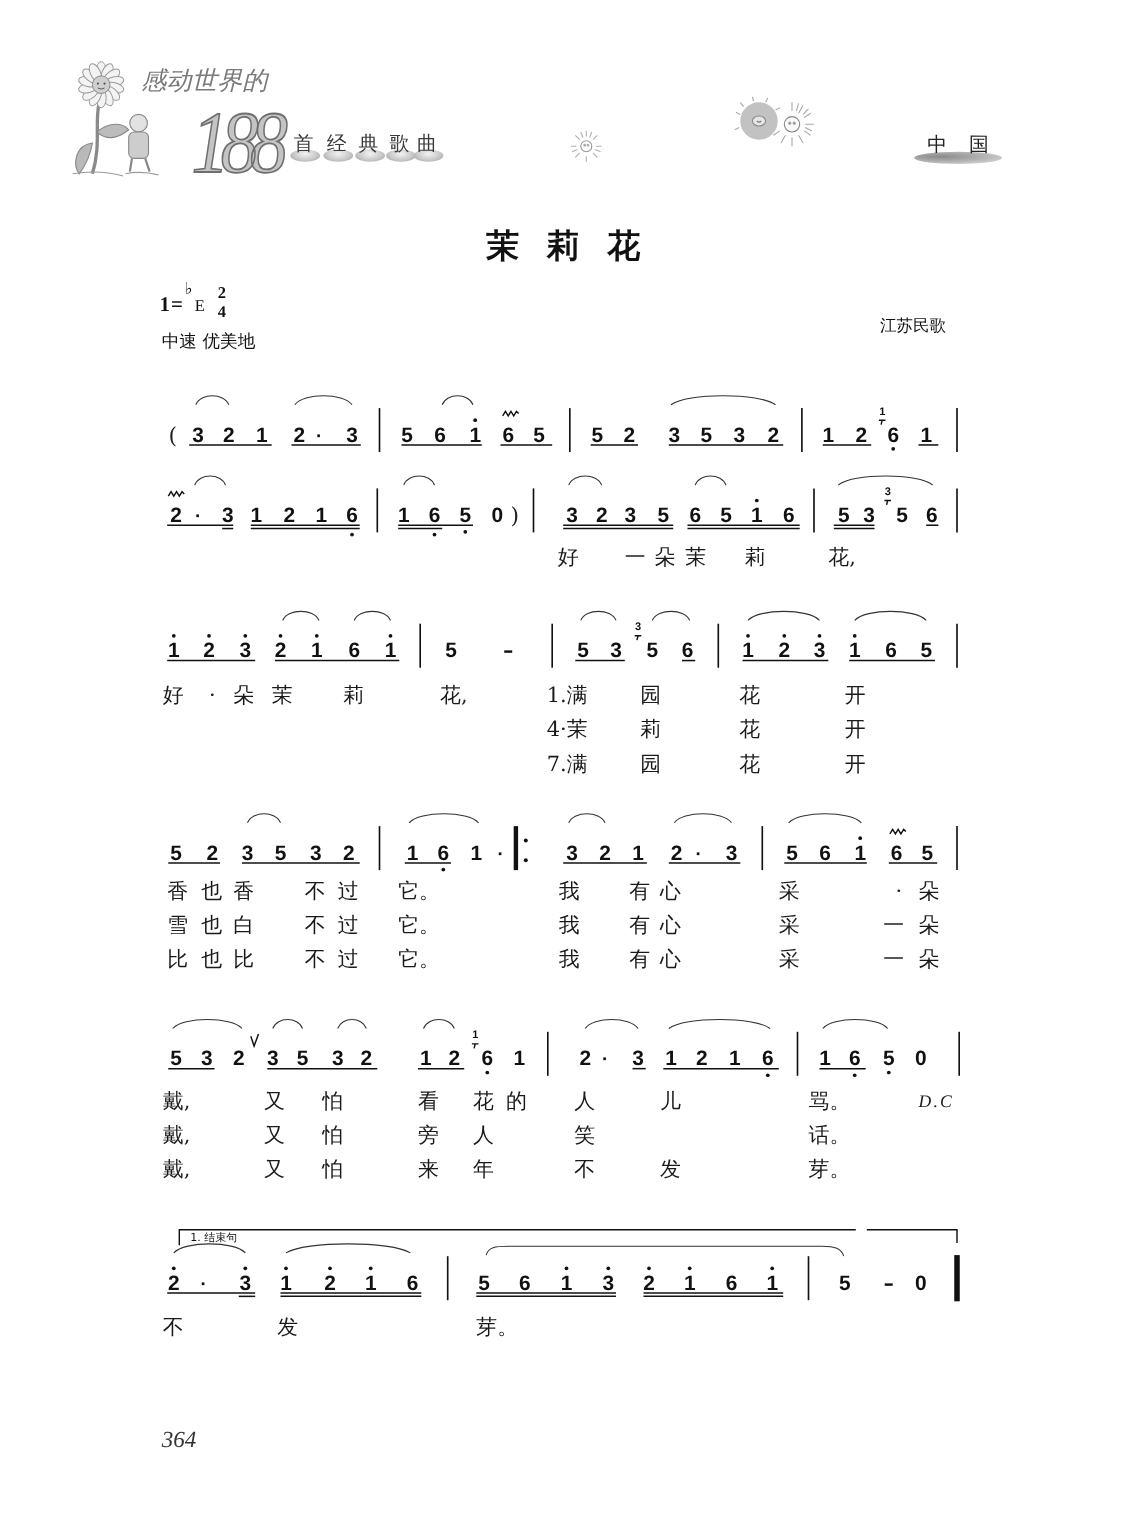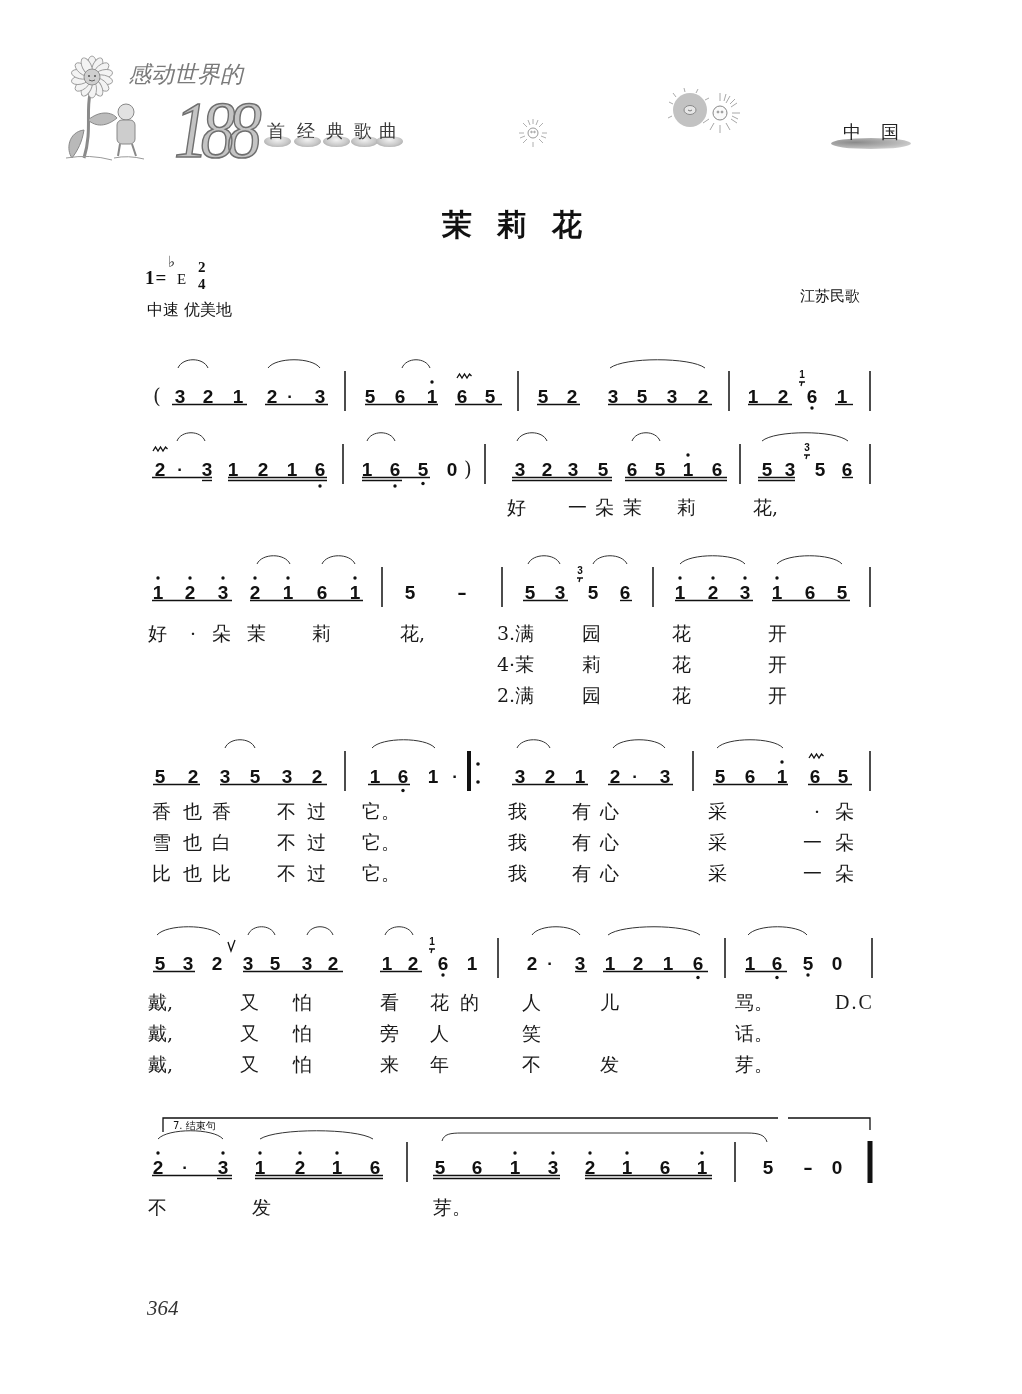--- a/index.html
+++ b/index.html
@@ -28,21 +28,21 @@
   .row-svg .beam{stroke:#111;stroke-width:1.4;}
   .row-svg .slur{fill:none;stroke:#333;stroke-width:1;}
   .row-svg .bar-line{stroke:#111;stroke-width:1.5;}
   .row-svg .orn{fill:none;stroke:#111;stroke-width:1.3;}
   .note{position:absolute;top:0;transform:translate(-50%,-50%);font:bold 19px "Liberation Sans",sans-serif;line-height:1;color:#111;white-space:nowrap;}
   .note.aug{font-size:17px;}
   .note.dash{transform:translate(-50%,-50%) scaleX(1.5);}
   .grace{position:absolute;top:-21px;transform:translate(-50%,-50%);font:bold 10px "Liberation Sans",sans-serif;line-height:1;}
   .mark{position:absolute;top:0;transform:translate(-50%,-52%);font:20px "DejaVu Serif",serif;line-height:1;color:#222;}
   .lyric{position:absolute;transform:translateY(-50%);font-size:19px;font-family:"DejaVu Serif",serif;line-height:1;white-space:nowrap;color:#1a1a1a;}
-  .lyric.it{font-family:"Liberation Serif",serif;letter-spacing:2px;font-size:20px;}
+  .lyric.it{font-family:"Liberation Serif",serif;font-style:italic;letter-spacing:2px;font-size:16px;}
   .volta-label{position:absolute;top:-46px;font-size:10px;line-height:1;white-space:nowrap;color:#111;}
 </style>
 </head>
 <body>
 
 <div class="hdr-art">
   <svg width="100" height="120" viewBox="0 0 100 120">
     <path d="M30,44 C26,62 32,82 24,108" fill="none" stroke="#8a8a8a" stroke-width="3"></path>
     <path d="M24,80 C8,82 6,100 12,108 C18,100 22,92 24,80 Z" fill="#b9b9b9" stroke="#888" stroke-width="1"></path>
     <path d="M28,70 C40,60 52,62 57,68 C46,77 36,77 28,70 Z" fill="#bcbcbc" stroke="#888" stroke-width="1"></path>
@@ -291,29 +291,29 @@
     <span class="note" style="left: 745px;">3</span>
     <span class="note" style="left: 777px;">1</span>
     <span class="note" style="left: 810px;">6</span>
     <span class="note" style="left: 842px;">5</span>
     <span class="lyric" style="left: 148px; top: 41px;">好</span>
     <span class="lyric" style="left: 190px; top: 41px;">·</span>
     <span class="lyric" style="left: 212px; top: 41px;">朵</span>
     <span class="lyric" style="left: 247px; top: 41px;">茉</span>
     <span class="lyric" style="left: 312px; top: 41px;">莉</span>
     <span class="lyric" style="left: 400px; top: 41px;">花,</span>
-    <span class="lyric" style="left: 497px; top: 41px;">3.满</span>
+    <span class="lyric" style="left: 497px; top: 41px;">1.满</span>
     <span class="lyric" style="left: 582px; top: 41px;">园</span>
     <span class="lyric" style="left: 672px; top: 41px;">花</span>
     <span class="lyric" style="left: 768px; top: 41px;">开</span>
     <span class="lyric" style="left: 497px; top: 72px;">4·茉</span>
     <span class="lyric" style="left: 582px; top: 72px;">莉</span>
     <span class="lyric" style="left: 672px; top: 72px;">花</span>
     <span class="lyric" style="left: 768px; top: 72px;">开</span>
-    <span class="lyric" style="left: 497px; top: 103px;">2.满</span>
+    <span class="lyric" style="left: 497px; top: 103px;">7.满</span>
     <span class="lyric" style="left: 582px; top: 103px;">园</span>
     <span class="lyric" style="left: 672px; top: 103px;">花</span>
     <span class="lyric" style="left: 768px; top: 103px;">开</span>
   </div>
 <div class="row" style="top:776px">
     <svg class="row-svg" width="1022" height="160" viewBox="0 -80 1022 160">
       <line class="beam" x1="153" x2="200" y1="8.5" y2="8.5"></line>
       <line class="beam" x1="220" x2="327" y1="8.5" y2="8.5"></line>
       <line class="beam" x1="368" x2="410" y1="8.5" y2="8.5"></line>
       <line class="beam" x1="512" x2="588" y1="8.5" y2="8.5"></line>
@@ -509,16 +509,16 @@
     <span class="note" style="left: 590px;">2</span>
     <span class="note" style="left: 627px;">1</span>
     <span class="note" style="left: 665px;">6</span>
     <span class="note" style="left: 702px;">1</span>
     <span class="note" style="left: 768px;">5</span>
     <span class="note dash" style="left: 808px;">-</span>
     <span class="note" style="left: 837px;">0</span>
     <span class="lyric" style="left: 148px; top: 40px;">不</span>
     <span class="lyric" style="left: 252px; top: 40px;">发</span>
     <span class="lyric" style="left: 433px; top: 40px;">芽。</span>
-    <span class="volta-label" style="left: 173px;">7. 结束句</span>
+    <span class="volta-label" style="left: 173px;">1. 结束句</span>
   </div>
 
 <div class="page-number">364</div>
 
 </body></html>

